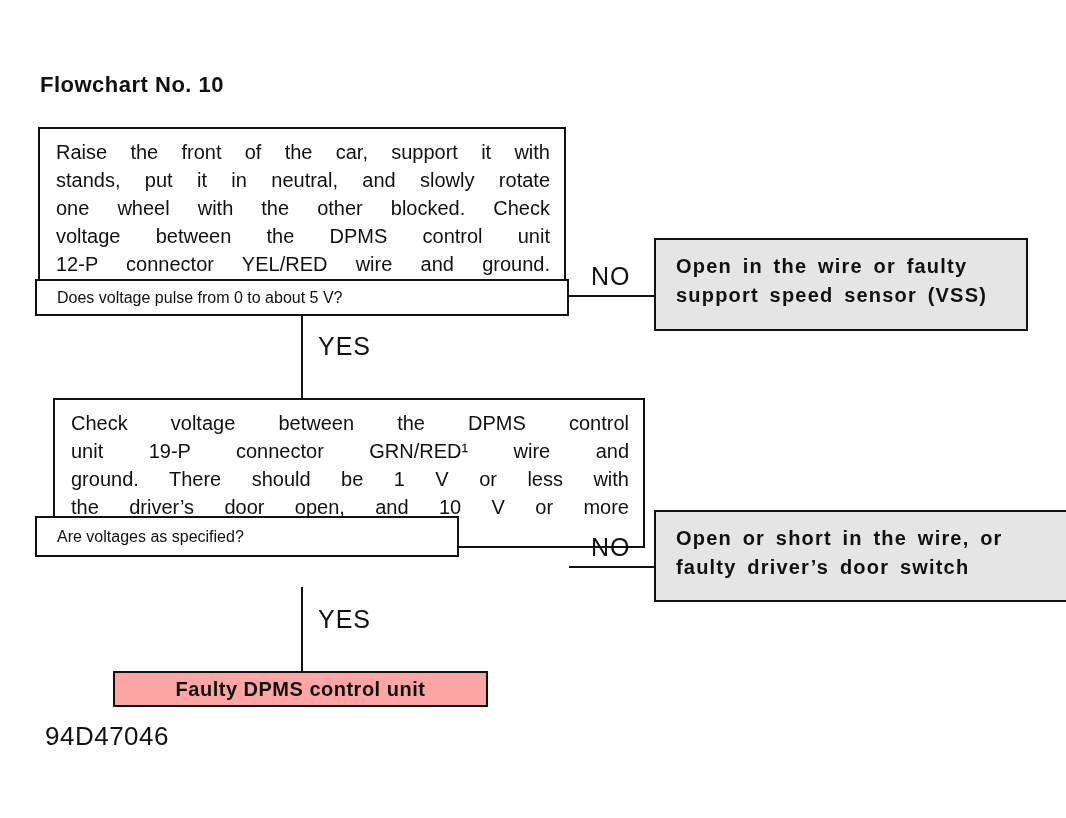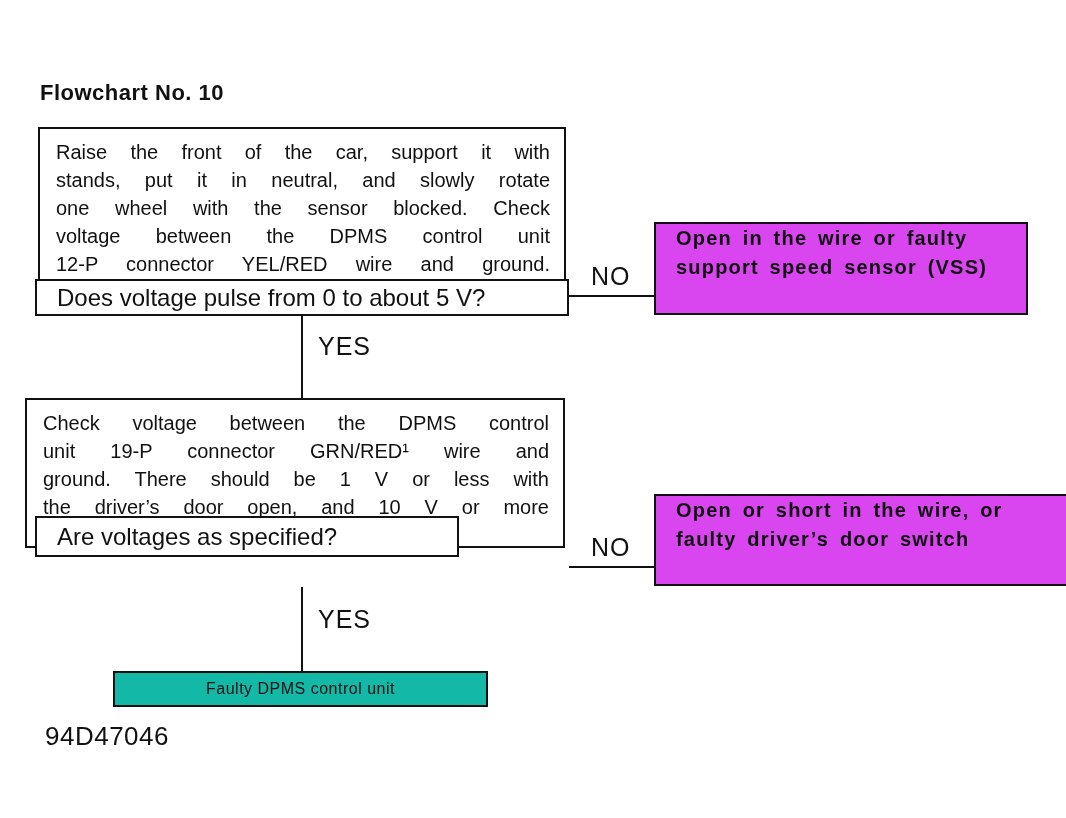--- a/index.html
+++ b/index.html
@@ -8,109 +8,110 @@
     position: relative;
     width: 1066px;
     height: 818px;
     background: #ffffff;
     color: #111111;
     font-family: "Liberation Sans", "DejaVu Sans", sans-serif;
     overflow: hidden;
   }
   .abs { position: absolute; }
   .title {
-    left: 40px; top: 80px;
+    left: 40px; top: 72px;
     font-size: 22px; font-weight: bold;
     letter-spacing: 0.5px;
   }
   .stmt-box {
     border: 2px solid #111111;
     background: #ffffff;
     padding: 9px 14px 0 16px;
   }
   .stmt-line {
     font-size: 20px;
     line-height: 28px;
     text-align: justify;
     text-align-last: justify;
     word-spacing: 2px;
   }
   .stmt-line.last-left { text-align-last: left; }
   .q-box {
     border: 2px solid #111111;
     background: #ffffff;
-    font-size: 24px;
+    font-size: 16px;
     padding-left: 20px;
     display: flex;
     align-items: center;
   }
   .result-box {
     border: 2px solid #111111;
-    background: #d946ef;
-    padding: 0 10px 0 20px;
+    background: #e5e5e5;
+    padding: 12px 10px 0 20px;
+    margin-top: 16px;
   }
   .result-line {
     font-size: 20px;
     font-weight: bold;
     line-height: 29px;
     letter-spacing: 1.2px;
     word-spacing: 4px;
   }
   .branch-label {
     font-size: 25px;
     letter-spacing: 1px;
   }
   .hline { height: 2px; background: #111111; }
   .vline { width: 2px; background: #111111; }
   .final-box {
     border: 2px solid #111111;
-    background: #14b8a6;
+    background: #fca5a5;
     display: flex;
     align-items: center;
     justify-content: center;
-    font-size: 16px;
-    font-weight: normal;
+    font-size: 20px;
+    font-weight: bold;
     letter-spacing: 0.5px;
   }
   .fig-code {
     left: 45px; top: 721px;
     font-size: 26px;
     letter-spacing: 0.5px;
   }
 </style>
 </head>
 <body>
 
 <div class="canvas">
 
   <div class="abs title">Flowchart No. 10</div>
 
   <div class="abs stmt-box" style="left:38px; top:127px; width:528px; height:154px;">
     <div class="stmt-line">Raise the front of the car, support it with</div>
     <div class="stmt-line">stands, put it in neutral, and slowly rotate</div>
-    <div class="stmt-line">one wheel with the sensor blocked. Check</div>
+    <div class="stmt-line">one wheel with the other blocked. Check</div>
     <div class="stmt-line">voltage between the DPMS control unit</div>
     <div class="stmt-line">12-P connector YEL/RED wire and ground.</div>
   </div>
 
   <div class="abs q-box" style="left:35px; top:279px; width:534px; height:37px;">
     <span>Does voltage pulse from 0 to about 5 V?</span>
   </div>
 
   <div class="abs hline" style="left:569px; top:295px; width:85px;"></div>
   <div class="abs branch-label" style="left:591px; top:262px;">NO</div>
   <div class="abs result-box" style="left:654px; top:222px; width:374px; height:93px;">
     <div class="result-line">Open in the wire or faulty</div>
     <div class="result-line">support speed sensor (VSS)</div>
   </div>
 
   <div class="abs vline" style="left:301px; top:316px; height:82px;"></div>
   <div class="abs branch-label" style="left:318px; top:332px;">YES</div>
 
-  <div class="abs stmt-box" style="left:25px; top:398px; width:540px; height:150px;">
+  <div class="abs stmt-box" style="left:53px; top:398px; width:592px; height:150px;">
     <div class="stmt-line">Check voltage between the DPMS control</div>
     <div class="stmt-line">unit 19-P connector GRN/RED¹ wire and</div>
     <div class="stmt-line">ground. There should be 1 V or less with</div>
     <div class="stmt-line">the driver’s door open, and 10 V or more</div>
     <div class="stmt-line last-left">with the door closed.</div>
   </div>
 
   <div class="abs q-box" style="left:35px; top:516px; width:424px; height:41px;">
     <span>Are voltages as specified?</span>
   </div>

